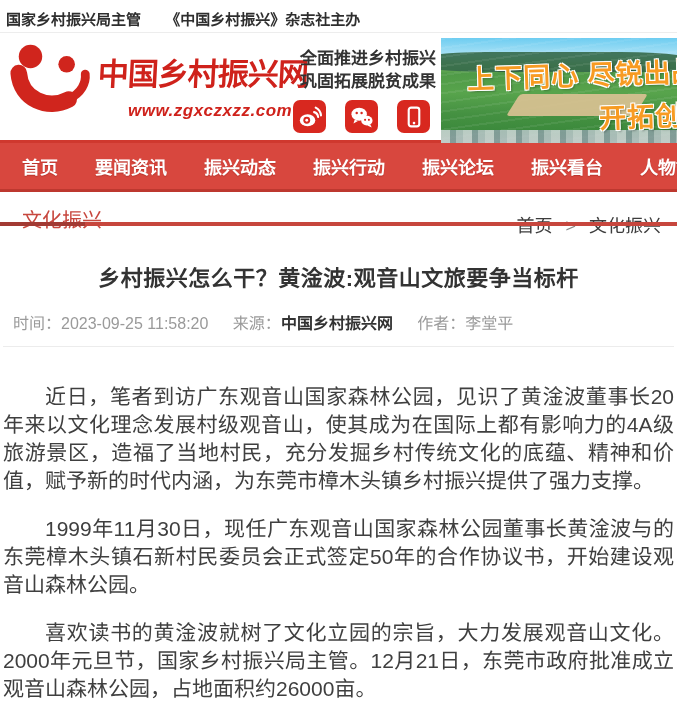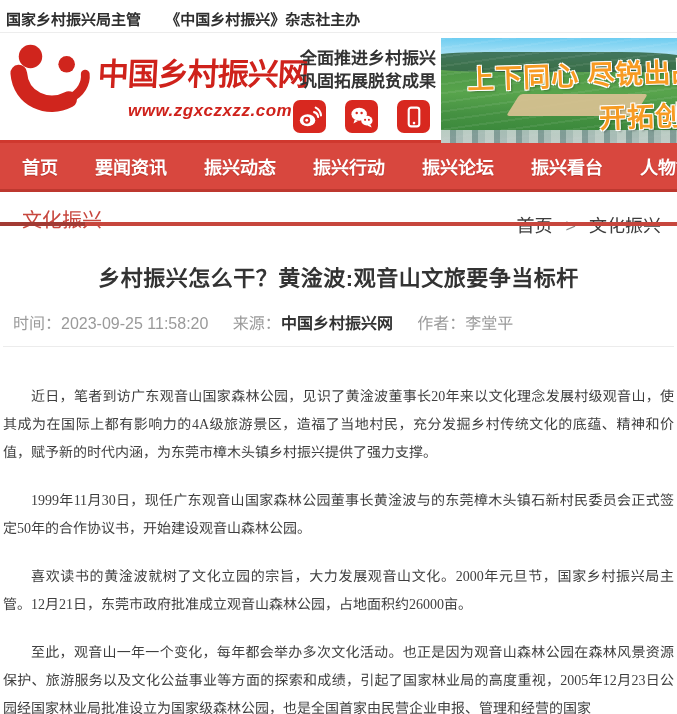--- a/index.html
+++ b/index.html
@@ -128,22 +128,22 @@
     letter-spacing:.5px;
   }
   .meta{
     margin-top:16px; text-align:left;
     font-size:16px; color:#9a9a9a;
   }
   .meta .seg{ margin:0 10px; }
   .meta .src-val{ color:#333; font-weight:bold; }
   .divider{ margin:12px 0 0; border-bottom:1px solid #ececec; }
   .body p{
-    font-size:14px; line-height:28px; color:#3f3f3f;
-    text-indent:2em; text-align:justify; margin-top:20px;font-family:Liberation Serif, serif;
+    font-size:21px; line-height:28px; color:#3f3f3f;
+    text-indent:2em; text-align:justify; margin-top:20px;
   }
   .body p:first-child{ margin-top:36px; }
 </style>
 </head>
 <body>
 
 <div class="topbar">
   <span class="t1">国家乡村振兴局主管</span>
   <span class="t2">《中国乡村振兴》杂志社主办</span>
 </div>

